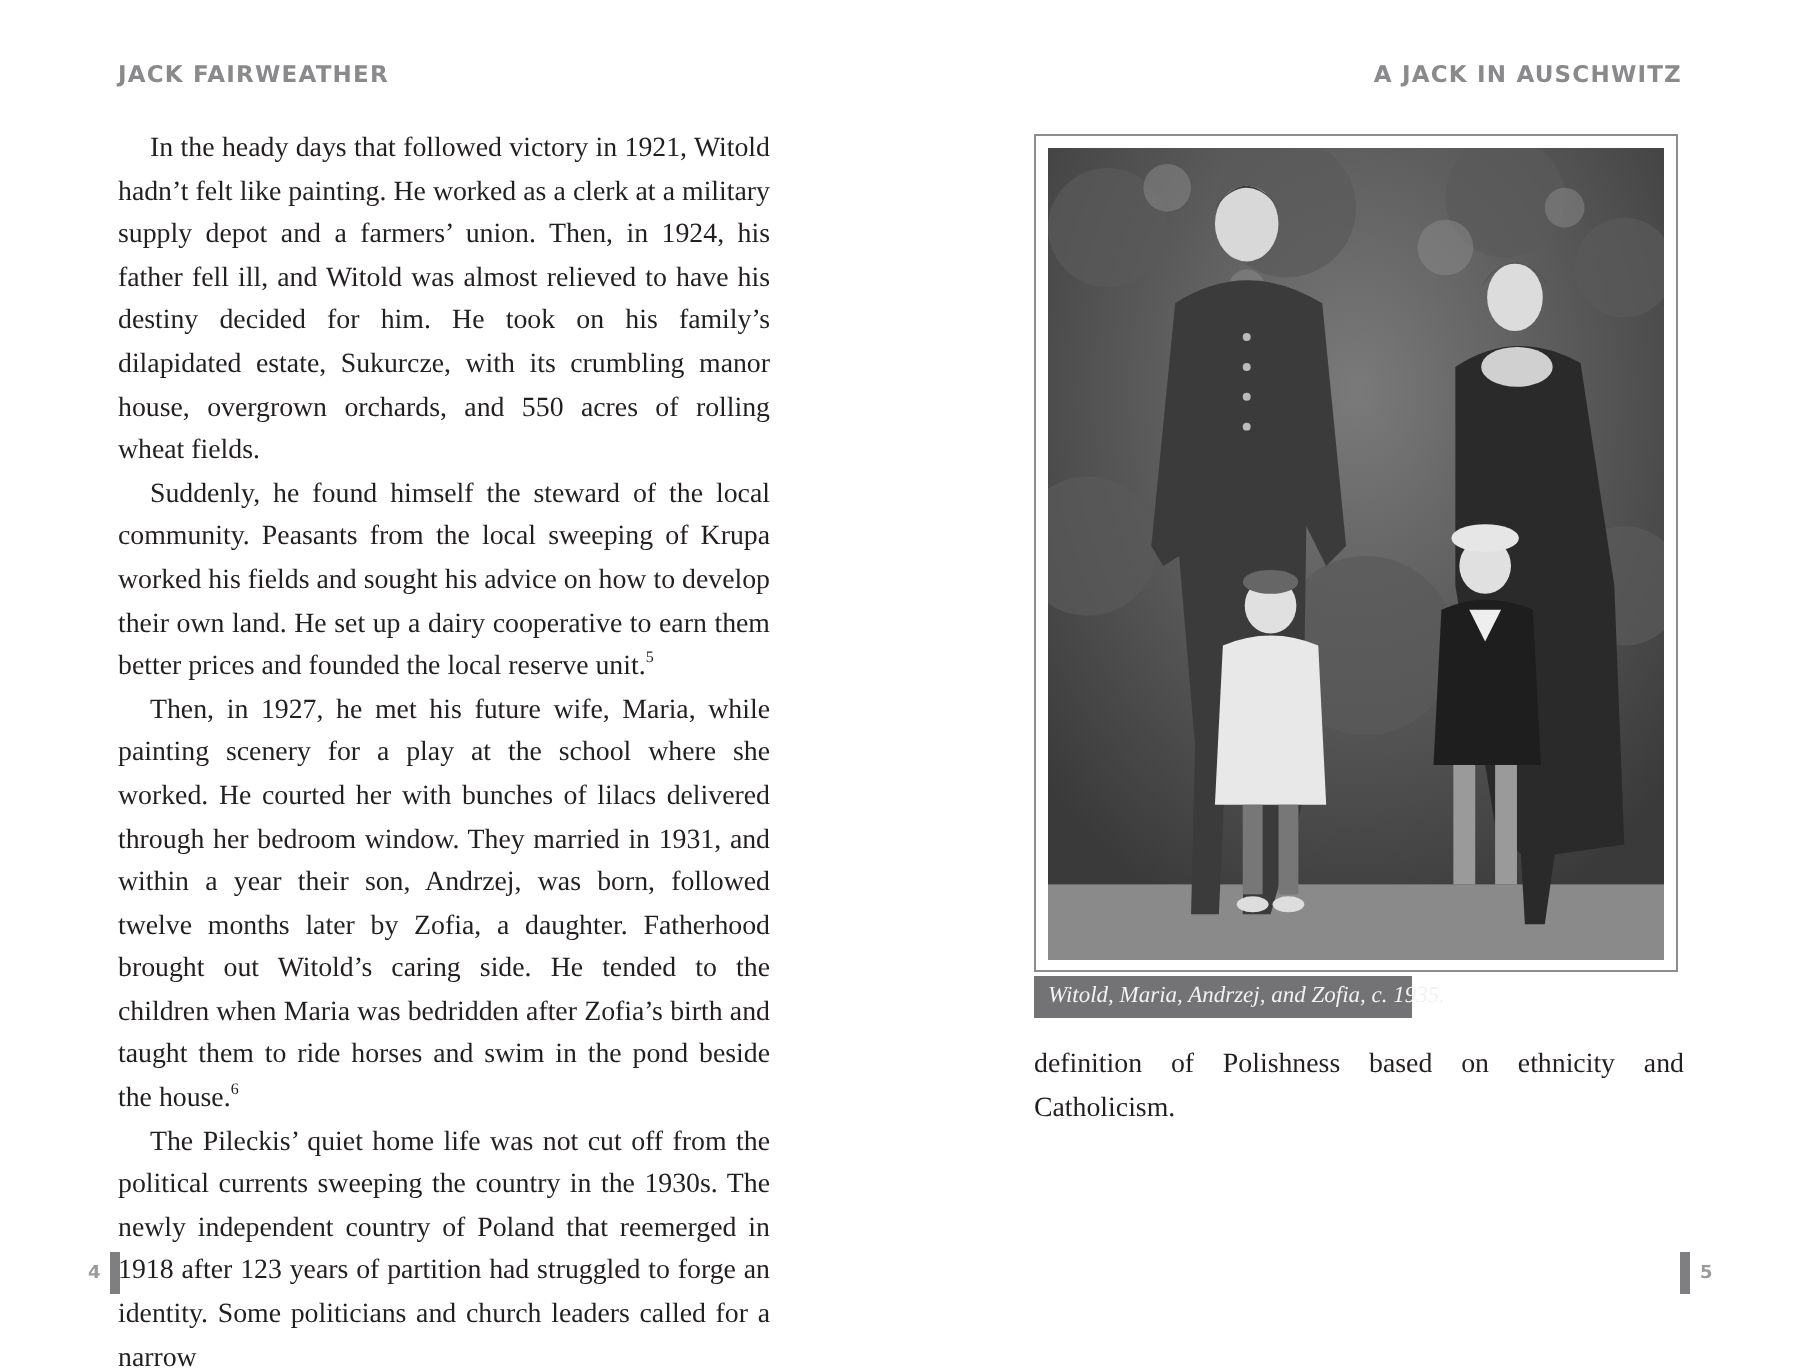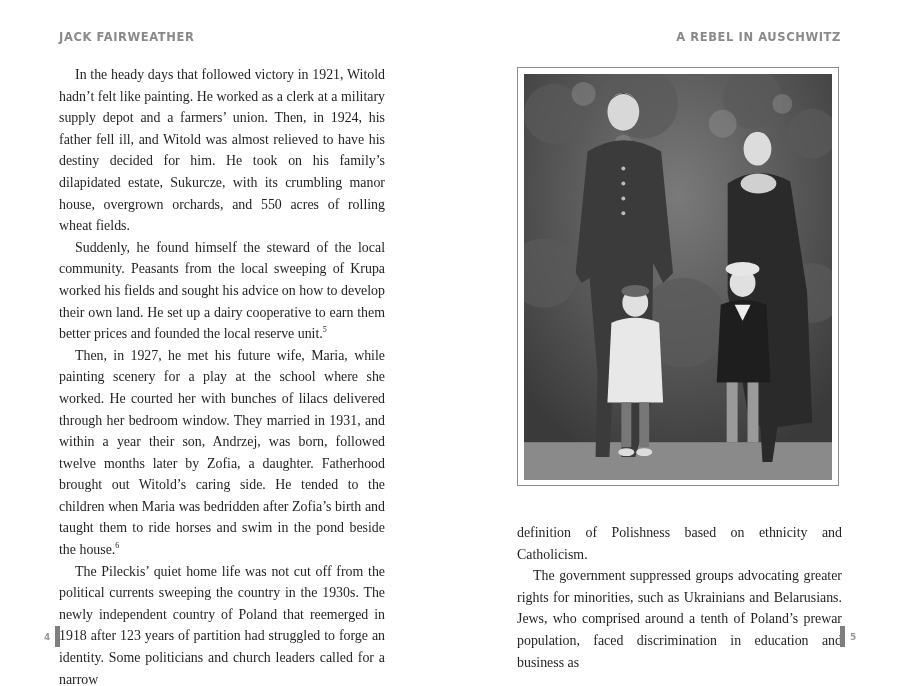--- a/index.html
+++ b/index.html
@@ -43,21 +43,21 @@
     <p><span>Then, in 1927, he met his future wife, Maria, while paint­ing scenery for a play at the school where she worked. He courted her with bunches of lilacs delivered through her bedroom window. They married in 1931, and within a year their son, Andrzej, was born, followed twelve months later by Zofia, a daughter. Fatherhood brought out Witold’s caring side. He tended to the children when Maria was bedridden after Zofia’s birth and taught them to ride horses and swim in the pond beside the house.</span><sup>6</sup></p>
     <p><span>The Pileckis’ quiet home life was not cut off from the politi­cal currents sweeping the country in the 1930s. The newly independent country of Poland that reemerged in 1918 after 123 years of partition had struggled to forge an identity. Some politicians and church leaders called for a narrow</span></p>
   </div>
   <div class="folio">
     <span class="num">4</span>
     <span class="bar"></span>
   </div>
 </div>
 
 <div class="page right">
-  <div class="running-head">A REBEL IN AUSCHWITZ</div>
+  <div class="running-head">A JACK IN AUSCHWITZ</div>
 
   <div class="photo-frame">
     <div class="photo" title="Black-and-white family photograph: a man in military uniform, a smiling woman, and two small children standing in front of foliage">
       <svg width="100%" height="100%" viewBox="0 0 310 408" preserveAspectRatio="none">
         <defs>
           <radialGradient id="fol" cx="50%" cy="30%" r="70%">
             <stop offset="0" stop-color="#7a7a7a"></stop>
             <stop offset="1" stop-color="#3a3a3a"></stop>
           </radialGradient>
         </defs>
@@ -112,22 +112,22 @@
           <ellipse cx="220" cy="210" rx="13" ry="14" fill="#e0e0e0"></ellipse>
           <ellipse cx="220" cy="196" rx="17" ry="7" fill="#e6e6e6"></ellipse>
           <path d="M198 232 Q220 222 244 232 L248 310 L194 310Z" fill="#1e1e1e"></path>
           <path d="M212 232 L220 248 L228 232Z" fill="#eee"></path>
           <rect x="204" y="310" width="11" height="60" fill="#9a9a9a"></rect>
           <rect x="225" y="310" width="11" height="60" fill="#9a9a9a"></rect>
         </g>
       </svg>
     </div>
   </div>
+  <div class="caption">Witold, Maria, Andrzej, and Zofia, c. 1935.</div>
 
   <div class="text-block">
     <p class="cont"><span>definition of Polishness based on ethnicity and Catholicism.</span></p>
-    <p><span>The government suppressed groups advocating greater rights for minorities, such as Ukrainians and Belarusians. Jews, who comprised around a tenth of Poland’s prewar pop­ulation, faced discrimination in education and business as</span></p>
   </div>
   <div class="folio">
     <span class="bar"></span>
     <span class="num">5</span>
   </div>
 </div>
 
 </body></html>

